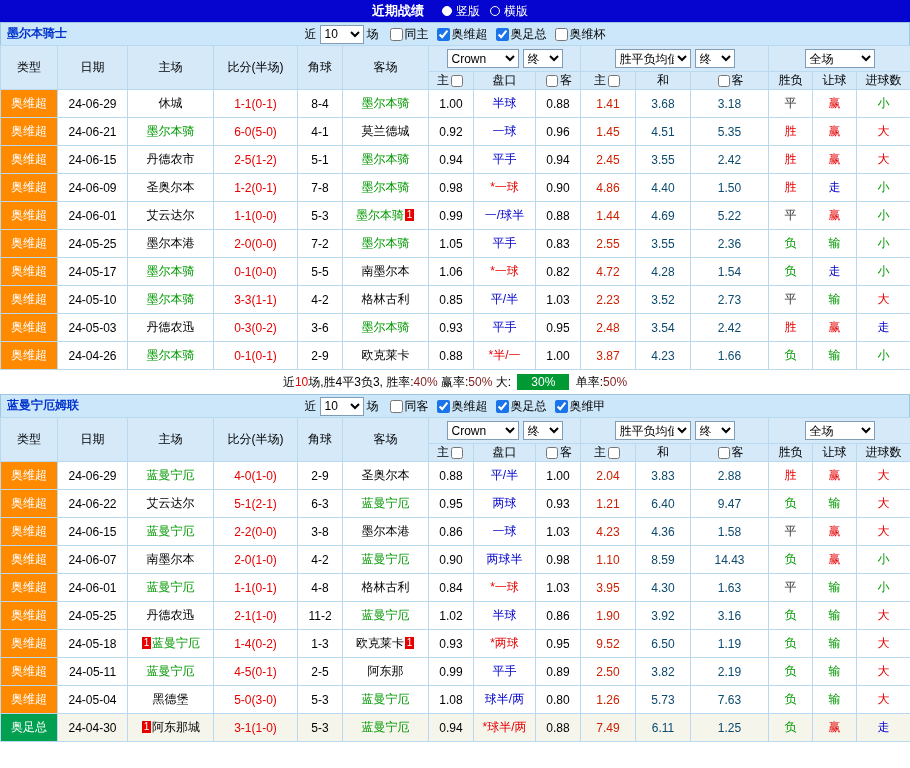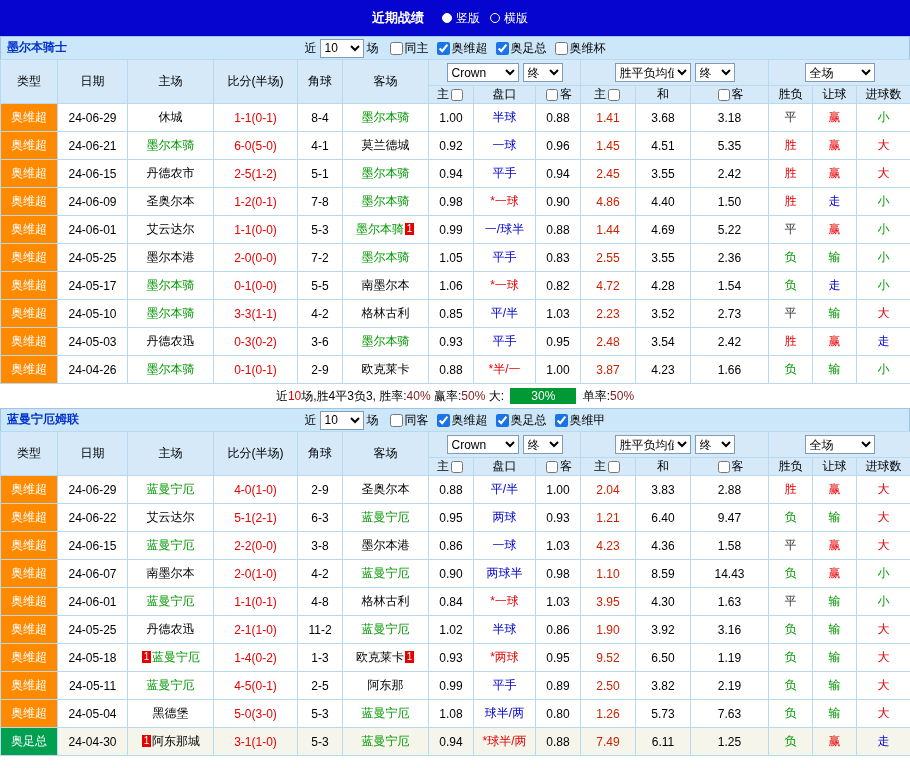--- a/index.html
+++ b/index.html
@@ -1,19 +1,19 @@
 <!DOCTYPE html>
 <html><head>
 <meta charset="utf-8">
 <style>
   *{box-sizing:border-box}
   body{margin:0;width:910px;background:#fff;color:#000;
        font-family:"Liberation Sans","DejaVu Sans",sans-serif;font-size:12px}
   
-  .topbar{height:36px;background:#0505cf;color:#fff;display:flex;align-items:center;
+  .topbar{height:22px;background:#0505cf;color:#fff;display:flex;align-items:center;
           justify-content:center;gap:18px}
   .topbar-title{font-weight:bold;font-size:13px}
   .radio-item{display:inline-flex;align-items:center;margin-right:10px;cursor:pointer}
   .radio{width:10px;height:10px;border:1px solid #fff;border-radius:50%;margin-right:4px;display:inline-block}
   .radio.sel{background:#fff}
   
   .section-title{position:relative;height:23px;line-height:21px;background:#cde7fa;
                  border:1px solid #9fc6e0;border-bottom:none;text-align:center}
   .team-name{position:absolute;left:6px;top:0;color:#0033cc;font-weight:bold;cursor:pointer}
   .filter-bar{display:inline-flex;align-items:center;gap:3px;height:100%}
@@ -37,32 +37,32 @@
   .grid td{height:28px;background:#fff}
   td.type-cell{background:#ff8a00;color:#fff;cursor:pointer}
   tr.alt td{background:#f5f5ec}
   tr.alt td.type-green,td.type-green{background:#00a050}
   .team-focus{color:#009900}
   .team-plain{color:#000}
   td.score{color:#e60000}
   td.line-blue{color:#0000cc}
   td.line-red{color:#e60000}
   td.avg-h{color:#cc2200}
-  td.avg-d,td.avg-a{color:#000000}
+  td.avg-d,td.avg-a{color:#0c4a6e}
   td.t-red{color:#e60000}
   td.t-green{color:#009900}
   td.t-blue{color:#0000cc}
   td.t-dark{color:#333}
   .badge{display:inline-block;background:#e60000;color:#fff;font-size:10px;line-height:12px;
          height:12px;min-width:9px;padding:0 1px;margin:0 1px;vertical-align:1px}
   .summary{height:24px;line-height:24px;text-align:center}
   .seg-plain{color:#000}
   .seg-red{color:#e60000}
   .seg-blue{color:#7f1d1d}
-  .seg-badge{background:#009933;color:#fff;padding:1px 21px;margin:11px 3px}
+  .seg-badge{background:#009933;color:#fff;padding:1px 14px;margin:11px 3px}
 </style>
 </head>
 <body>
 
 <div class="topbar">
   <span class="topbar-title">近期战绩</span>
   <span id="topbar-radios"><span class="radio-item">
         <span class="radio sel"></span>
         <span>竖版</span>
       </span><span class="radio-item">

